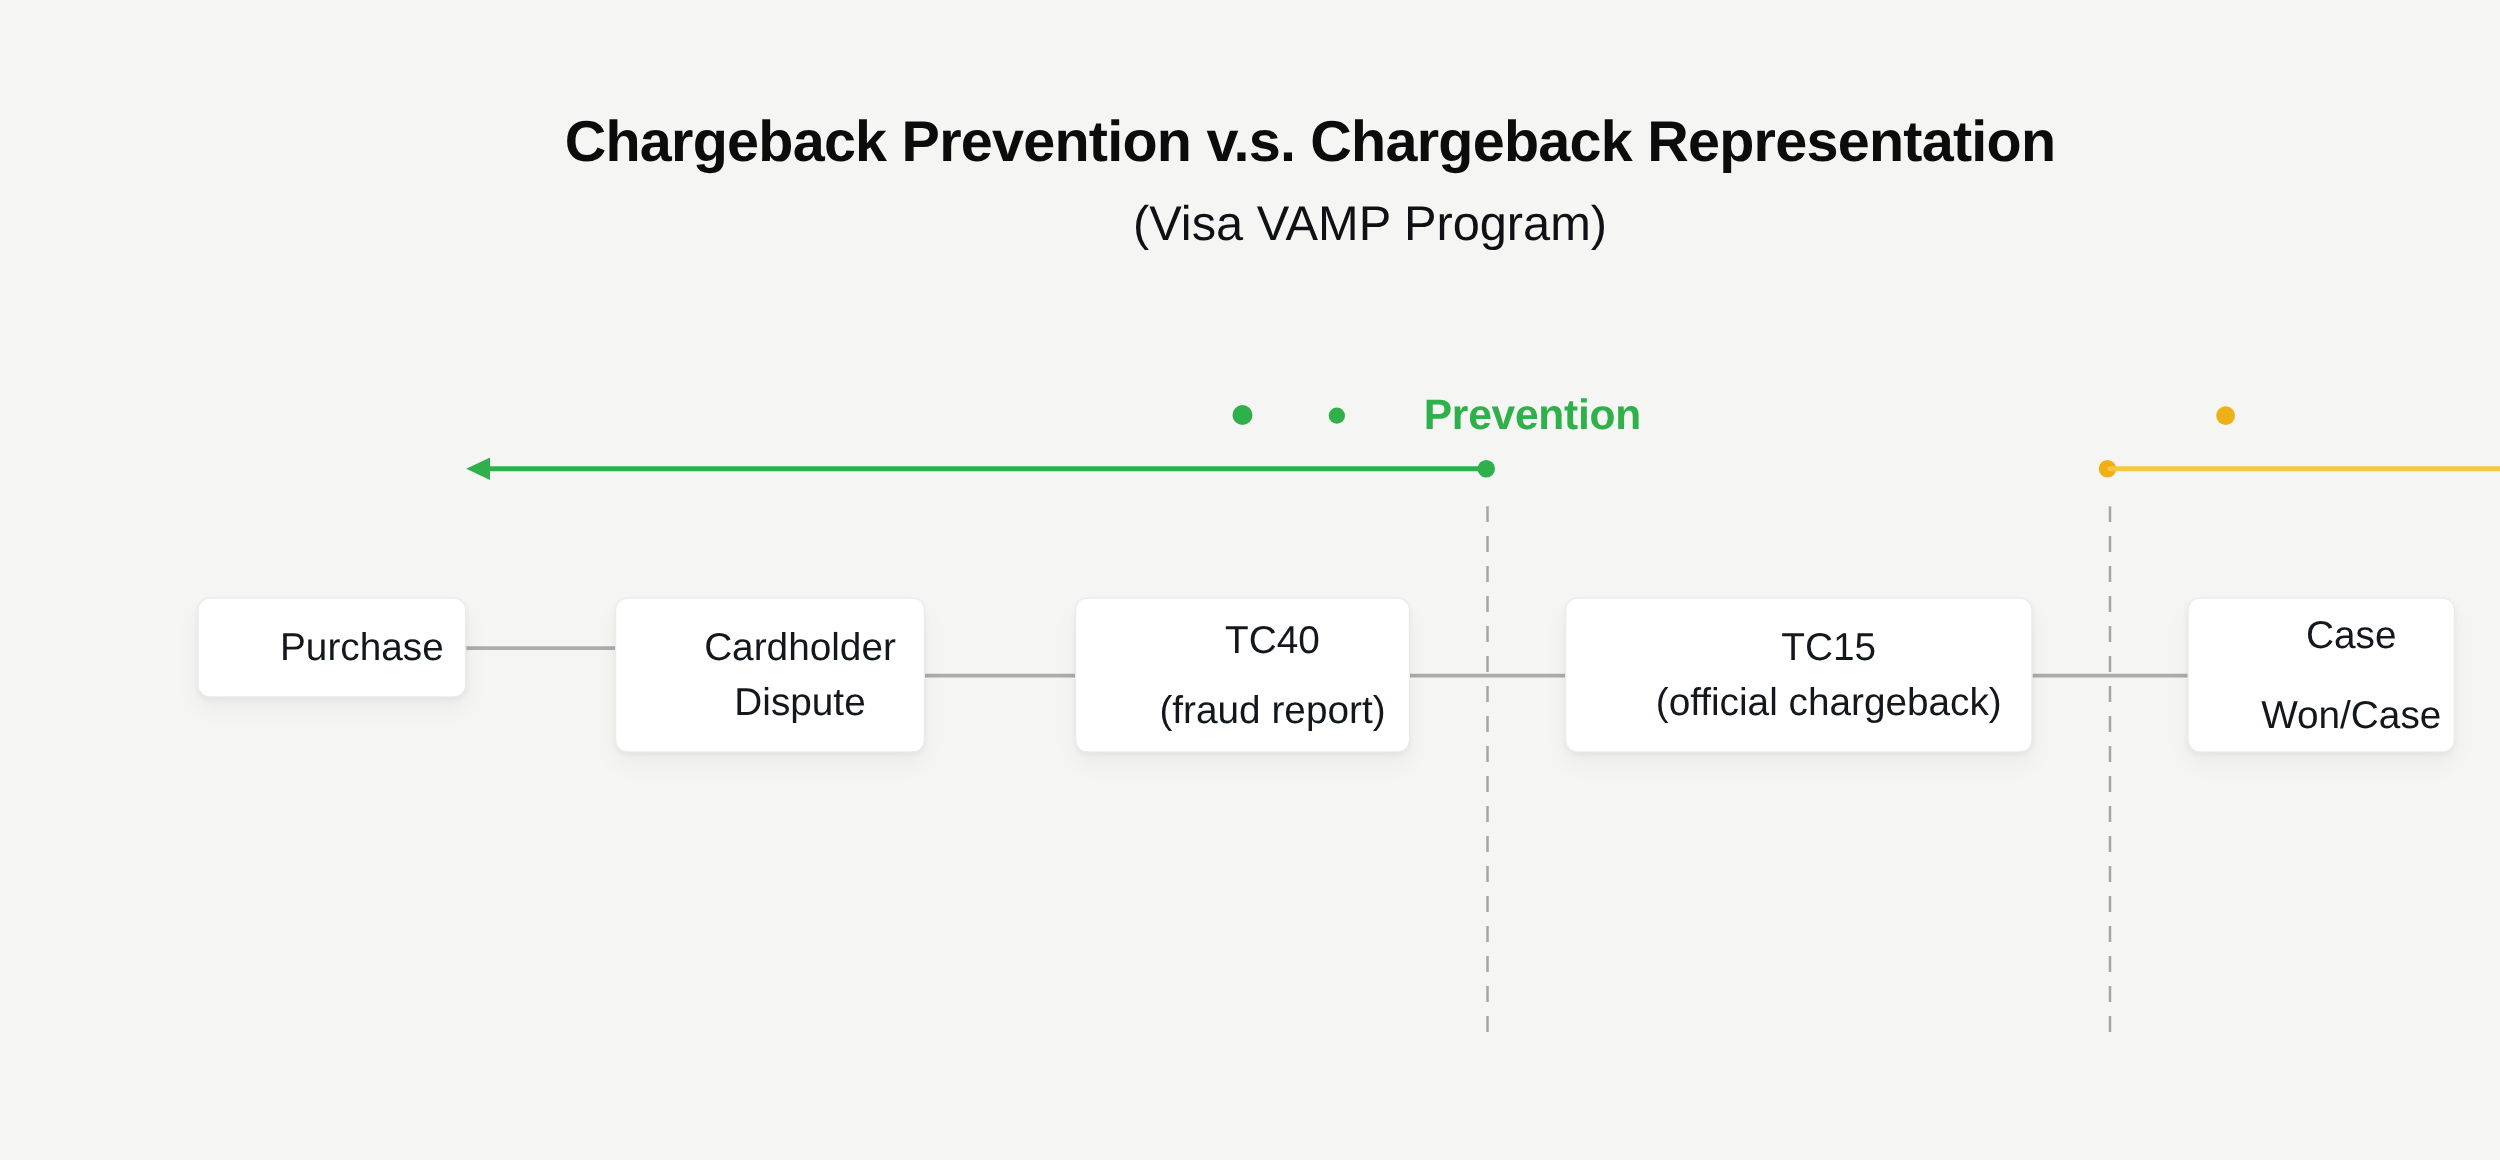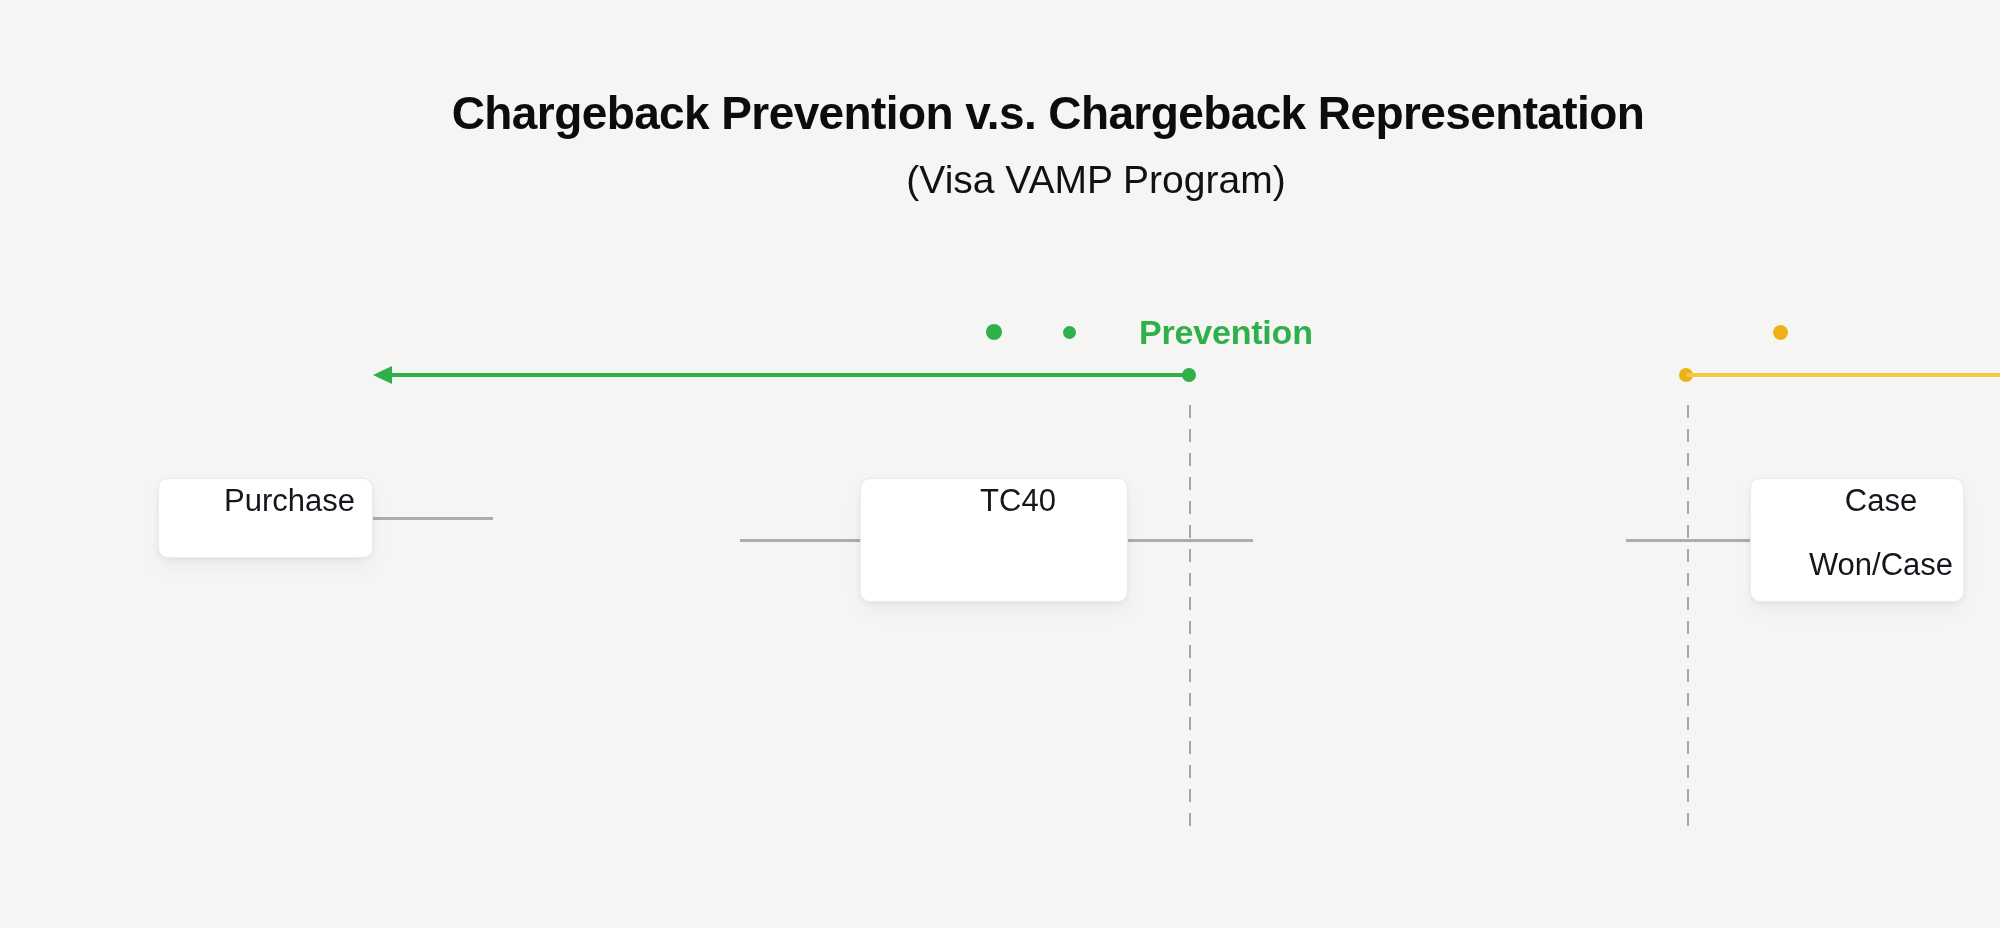--- a/index.html
+++ b/index.html
@@ -88,21 +88,21 @@
   .c3 { left: 1032px; top: 539px; width: 125px; }
   .c4 { left: 1530px; top: 539px; width: 125px; }
 
   
   .node {
     position: absolute; top: 478px;
     background: var(--box-bg);
     border: 1px solid var(--box-border);
     border-radius: 10px;
     box-shadow: 0 2px 5px rgba(0,0,0,0.05), 0 10px 20px rgba(0,0,0,0.04);
-    display: flex; flex-direction: column; align-items: center; justify-content: flex-start;
+    display: flex; flex-direction: column; align-items: center; justify-content: center;
     color: var(--box-text);
     font-size: 31px; line-height: 44px; font-weight: 400;
     text-align: center;
   }
   .node-purchase   { left: 62px;   width: 215px; height: 80px; }
   .node-cardholder { left: 396px;  width: 248px; height: 124px; }
   .node-tc40       { left: 764px;  width: 268px; height: 124px; gap: 12px; }
   .node-tc15       { left: 1156px; width: 374px; height: 124px; }
   .node-case       { left: 1654px; width: 214px; height: 124px; gap: 20px; }
 </style>
@@ -137,24 +137,33 @@
 
   <div class="connector c1"></div>
   <div class="connector c2"></div>
   <div class="connector c3"></div>
   <div class="connector c4"></div>
 
   <div class="node node-purchase">
     <span>Purchase</span>
   </div>
 
+  <div class="node node-cardholder">
+    <span>Cardholder</span>
+    <span>Dispute</span>
+  </div>
 
   <div class="node node-tc40">
     <span>TC40</span>
+    <span>(fraud report)</span>
   </div>
 
+  <div class="node node-tc15">
+    <span>TC15</span>
+    <span>(official chargeback)</span>
+  </div>
 
   <div class="node node-case">
     <span>Case</span>
     <span>Won/Case</span>
   </div>
 
 </div>
 
 </body></html>

